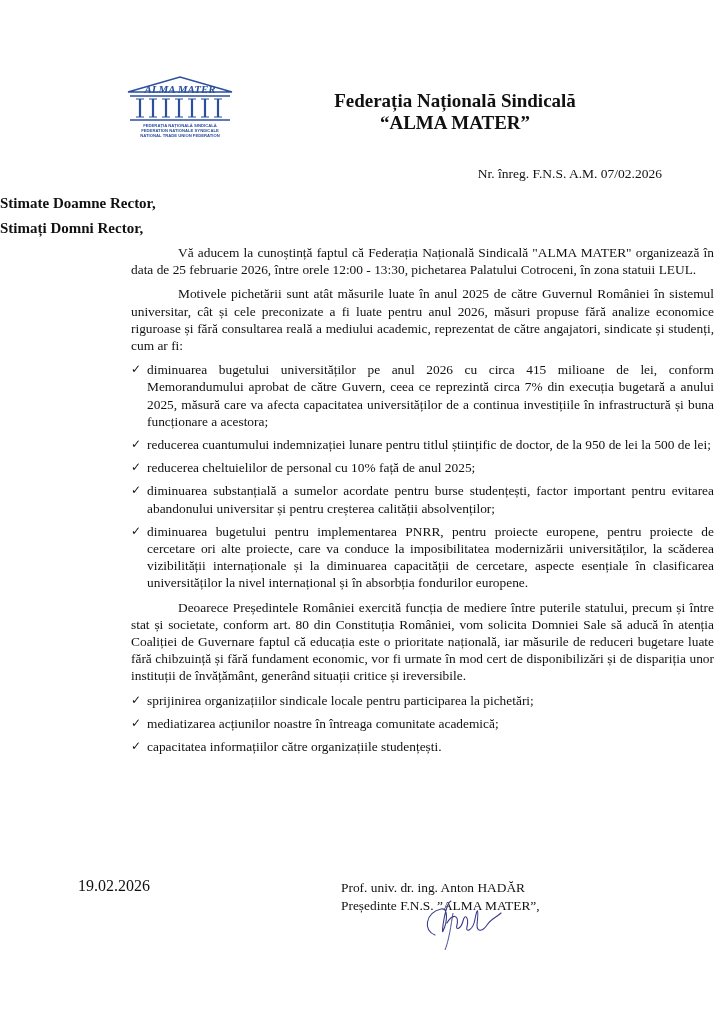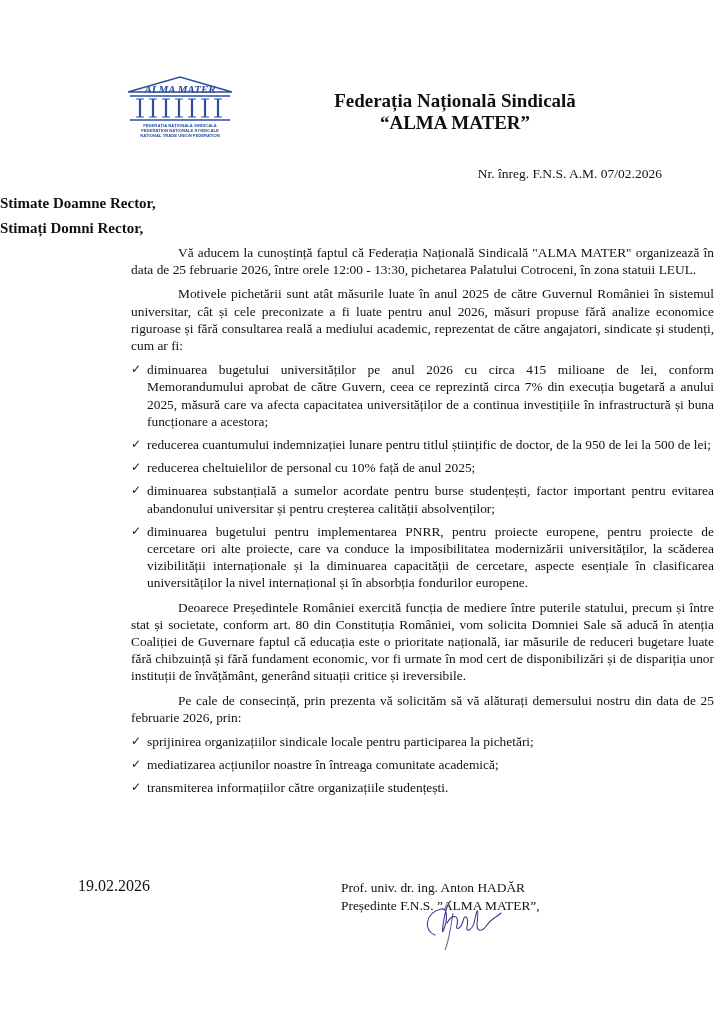--- a/index.html
+++ b/index.html
@@ -105,25 +105,24 @@
   <p class="para">Vă aducem la cunoștință faptul că Federația Națională Sindicală "ALMA MATER" organizează în data de 25 februarie 2026, între orele 12:00 - 13:30, pichetarea Palatului Cotroceni, în zona statuii LEUL.</p>
   <p class="para">Motivele pichetării sunt atât măsurile luate în anul 2025 de către Guvernul României în sistemul universitar, cât și cele preconizate a fi luate pentru anul 2026, măsuri propuse fără analize economice riguroase și fără consultarea reală a mediului academic, reprezentat de către angajatori, sindicate și studenți, cum ar fi:</p>
   <ul class="check-list">
     <li class="check-item"><span class="check-icon">✓</span><span>diminuarea bugetului universităților pe anul 2026 cu circa 415 milioane de lei, conform Memorandumului aprobat de către Guvern, ceea ce reprezintă circa 7% din execuția bugetară a anului 2025, măsură care va afecta capacitatea universităților de a continua investițiile în infrastructură și buna funcționare a acestora;</span></li>
     <li class="check-item"><span class="check-icon">✓</span><span>reducerea cuantumului indemnizației lunare pentru titlul științific de doctor, de la 950 de lei la 500 de lei;</span></li>
     <li class="check-item"><span class="check-icon">✓</span><span>reducerea cheltuielilor de personal cu 10% față de anul 2025;</span></li>
     <li class="check-item"><span class="check-icon">✓</span><span>diminuarea substanțială a sumelor acordate pentru burse studențești, factor important pentru evitarea abandonului universitar și pentru creșterea calității absolvenților;</span></li>
     <li class="check-item"><span class="check-icon">✓</span><span>diminuarea bugetului pentru implementarea PNRR, pentru proiecte europene, pentru proiecte de cercetare ori alte proiecte, care va conduce la imposibilitatea modernizării universităților, la scăderea vizibilității internaționale și la diminuarea capacității de cercetare, aspecte esențiale în clasificarea universităților la nivel internațional și în absorbția fondurilor europene.</span></li>
   </ul>
   <p class="para">Deoarece Președintele României exercită funcția de mediere între puterile statului, precum și între stat și societate, conform art. 80 din Constituția României, vom solicita Domniei Sale să aducă în atenția Coaliției de Guvernare faptul că educația este o prioritate națională, iar măsurile de reduceri bugetare luate fără chibzuință și fără fundament economic, vor fi urmate în mod cert de disponibilizări și de dispariția unor instituții de învățământ, generând situații critice și ireversibile.</p>
-  <p class="para">Pe cale de consecință, prin prezenta vă solicităm să vă alăturați demersului nostru din data de 25 februarie 2026, prin:</p>
   <ul class="check-list">
     <li class="check-item"><span class="check-icon">✓</span><span>sprijinirea organizațiilor sindicale locale pentru participarea la pichetări;</span></li>
     <li class="check-item"><span class="check-icon">✓</span><span>mediatizarea acțiunilor noastre în întreaga comunitate academică;</span></li>
-    <li class="check-item"><span class="check-icon">✓</span><span>transmiterea informațiilor către organizațiile studențești.</span></li>
+    <li class="check-item"><span class="check-icon">✓</span><span>capacitatea informațiilor către organizațiile studențești.</span></li>
   </ul>
 </div>
 
 <div class="date">19.02.2026</div>
 <div class="sig-role">Președinte F.N.S. ”ALMA MATER”,</div>
 <div class="sig-name">Prof. univ. dr. ing. Anton HADĂR</div>
 <svg class="signature" viewBox="0 0 120 60">
   <path d="M30,40 C18,36 20,18 36,14 C44,12 42,28 38,36 C36,42 40,8 46,6 M42,28 C48,18 54,20 52,30 C50,36 56,34 58,26 C60,18 64,22 62,32 C60,38 68,36 70,24 C72,14 74,10 72,30 C72,38 78,36 82,30 C86,24 92,22 96,18" fill="none" stroke="#3a3a8c" stroke-width="1.1" stroke-linecap="round"></path>
   <path d="M40,55 C44,45 46,30 48,18" fill="none" stroke="#3a3a8c" stroke-width="0.9"></path>
 </svg>

